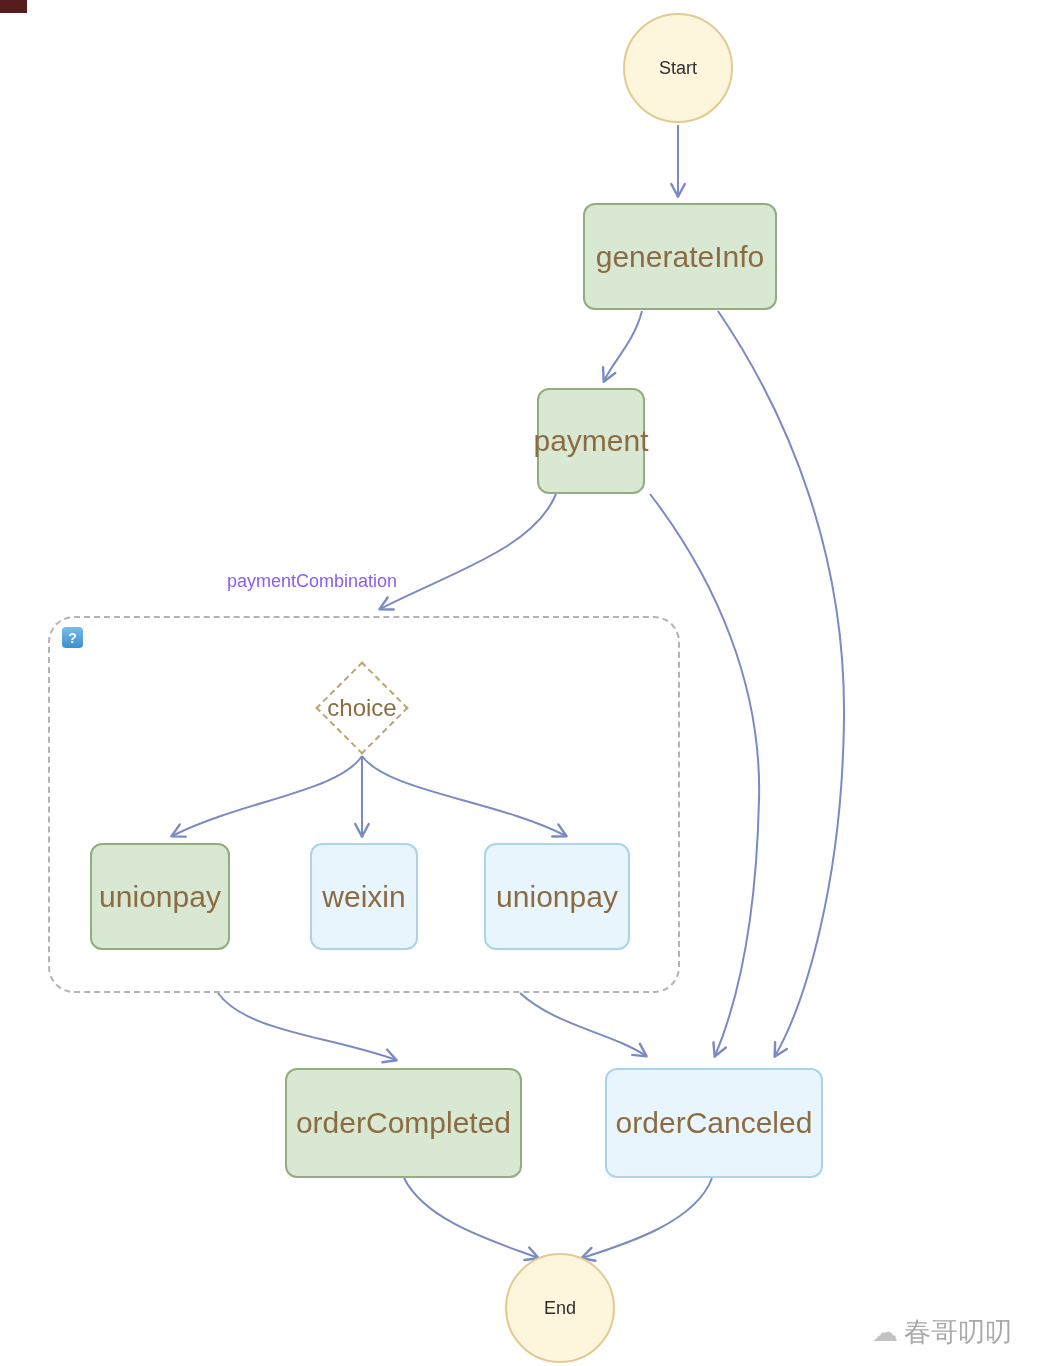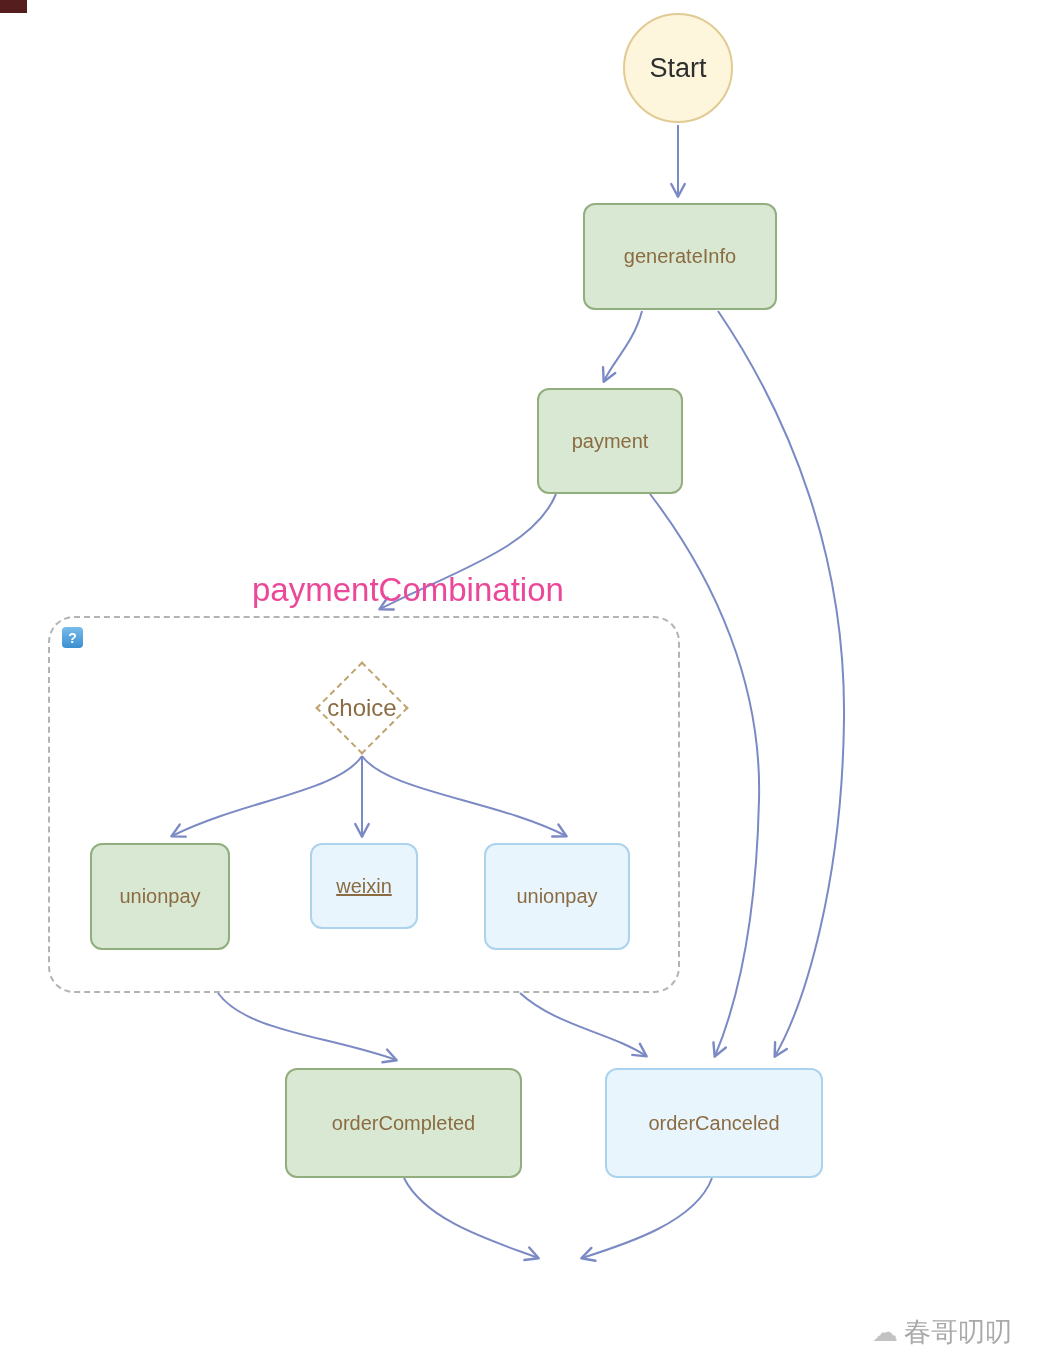--- a/index.html
+++ b/index.html
@@ -35,53 +35,52 @@
     stroke-linejoin: round;
   }
   .node {
     position: absolute;
     display: flex;
     align-items: center;
     justify-content: center;
     box-sizing: border-box;
     border-radius: 12px;
     border: 2px solid transparent;
-    font-size: 20px;
+    font-size: 30px;
     color: var(--node-text, #8b6c42);
     text-align: center;
   }
   .node.green {
     background: var(--green-fill, #d9e8d2);
     border-color: var(--green-stroke, #93ae7e);
   }
   .node.blue {
     background: var(--blue-fill, #e9f5fd);
     border-color: var(--blue-stroke, #acd3ee);
   }
   .node.circle {
     border-radius: 50%;
     background: var(--circle-fill, #fdf5dc);
     border-color: var(--circle-stroke, #e2cb92);
     color: #2e2e2e;
-    font-size: 27px;
+    font-size: 18px;
   }
   .group-box {
     position: absolute;
     left: 48px; top: 616px;
     width: 632px; height: 377px;
     border: 2px dashed var(--group-stroke, #b3b3b3);
     border-radius: 26px;
     box-sizing: border-box;
   }
   .group-label {
     position: absolute;
     left: 227px; top: 571px;
-    font-size: 33px;
-    color: #ec4899;
-    margin-left: 25px;
+    font-size: 18px;
+    color: #8b5cf6;
   }
   .help-badge {
     position: absolute;
     left: 62px; top: 627px;
     width: 21px; height: 21px;
     border-radius: 4px;
     background: linear-gradient(#79bceb, #3a8fd0);
     color: #ffffff;
     font-size: 14px;
     font-weight: bold;
@@ -158,42 +157,43 @@
     <path class="edge-path" marker-end="url(#arrowhead)" d="M404,1178 C426,1222 496,1242 538,1258"></path>
     <path class="edge-path" marker-end="url(#arrowhead)" d="M712,1178 C696,1222 626,1244 582,1258"></path>
   </svg>
 
   <div class="corner-artifact"></div>
 
   <div class="node circle" style="left:623px; top:13px; width:110px; height:110px;">Start</div>
 
   <div class="node green" style="left:583px; top:203px; width:194px; height:107px;">generateInfo</div>
 
-  <div class="node green" style="left:537px; top:388px; width:146px; height:106px;">payment</div>
+  <div class="node green" style="left:537px; top:388px; width:108px; height:106px;">payment</div>
 
   <div class="group-label">paymentCombination</div>
 
   <div class="group-box"></div>
 
   <div class="help-badge">?</div>
 
   <div class="diamond-wrap">
     <div class="diamond-shape"></div>
     <div class="diamond-label">choice</div>
   </div>
 
   <div class="node green" style="left:90px; top:843px; width:140px; height:107px;">unionpay</div>
 
-  <div class="node blue" style="left:310px; top:843px; width:108px; height:86px;text-decoration:underline;">weixin</div>
+  <div class="node blue" style="left:310px; top:843px; width:108px; height:107px;">weixin</div>
 
   <div class="node blue" style="left:484px; top:843px; width:146px; height:107px;">unionpay</div>
 
   <div class="node blue" style="left:605px; top:1068px; width:218px; height:110px;">orderCanceled</div>
 
   <div class="node green" style="left:285px; top:1068px; width:237px; height:110px;">orderCompleted</div>
 
+  <div class="node circle" style="left:505px; top:1253px; width:110px; height:110px;">End</div>
 
   <div class="watermark">
     <span class="logo">☁</span>
     <span>春哥叨叨</span>
   </div>
 
 </div>
 
 </body></html>

